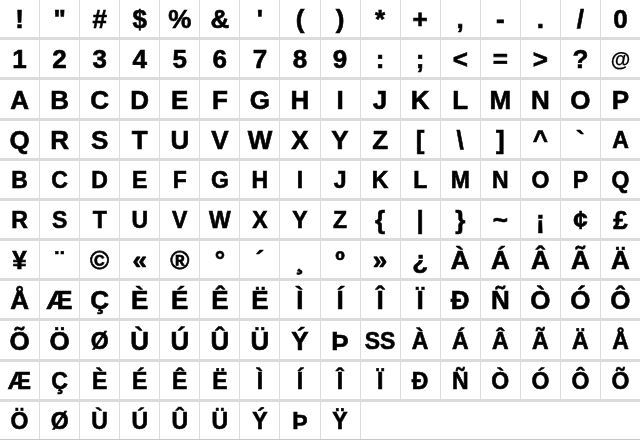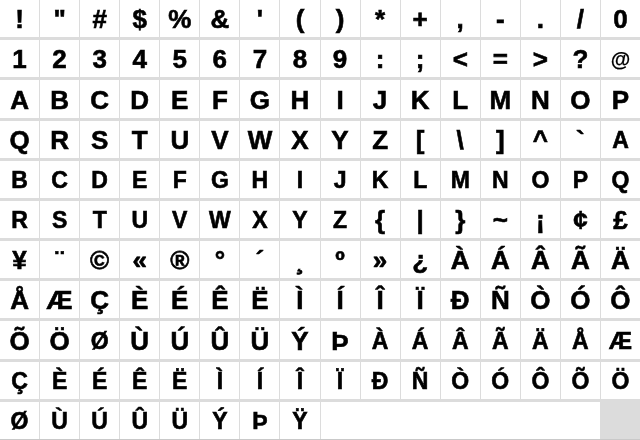--- a/index.html
+++ b/index.html
@@ -463,20 +463,23 @@
     <div class="cell">
       <span class="glyph">Ü</span>
     </div>
     <div class="cell">
       <span class="glyph">Ý</span>
     </div>
     <div class="cell">
       <span class="glyph">Þ</span>
     </div>
     <div class="cell">
+      <span class="glyph lc">ß</span>
+    </div>
+    <div class="cell">
       <span class="glyph lc">à</span>
     </div>
     <div class="cell">
       <span class="glyph lc">á</span>
     </div>
     <div class="cell">
       <span class="glyph lc">â</span>
     </div>
     <div class="cell">
       <span class="glyph lc">ã</span>

